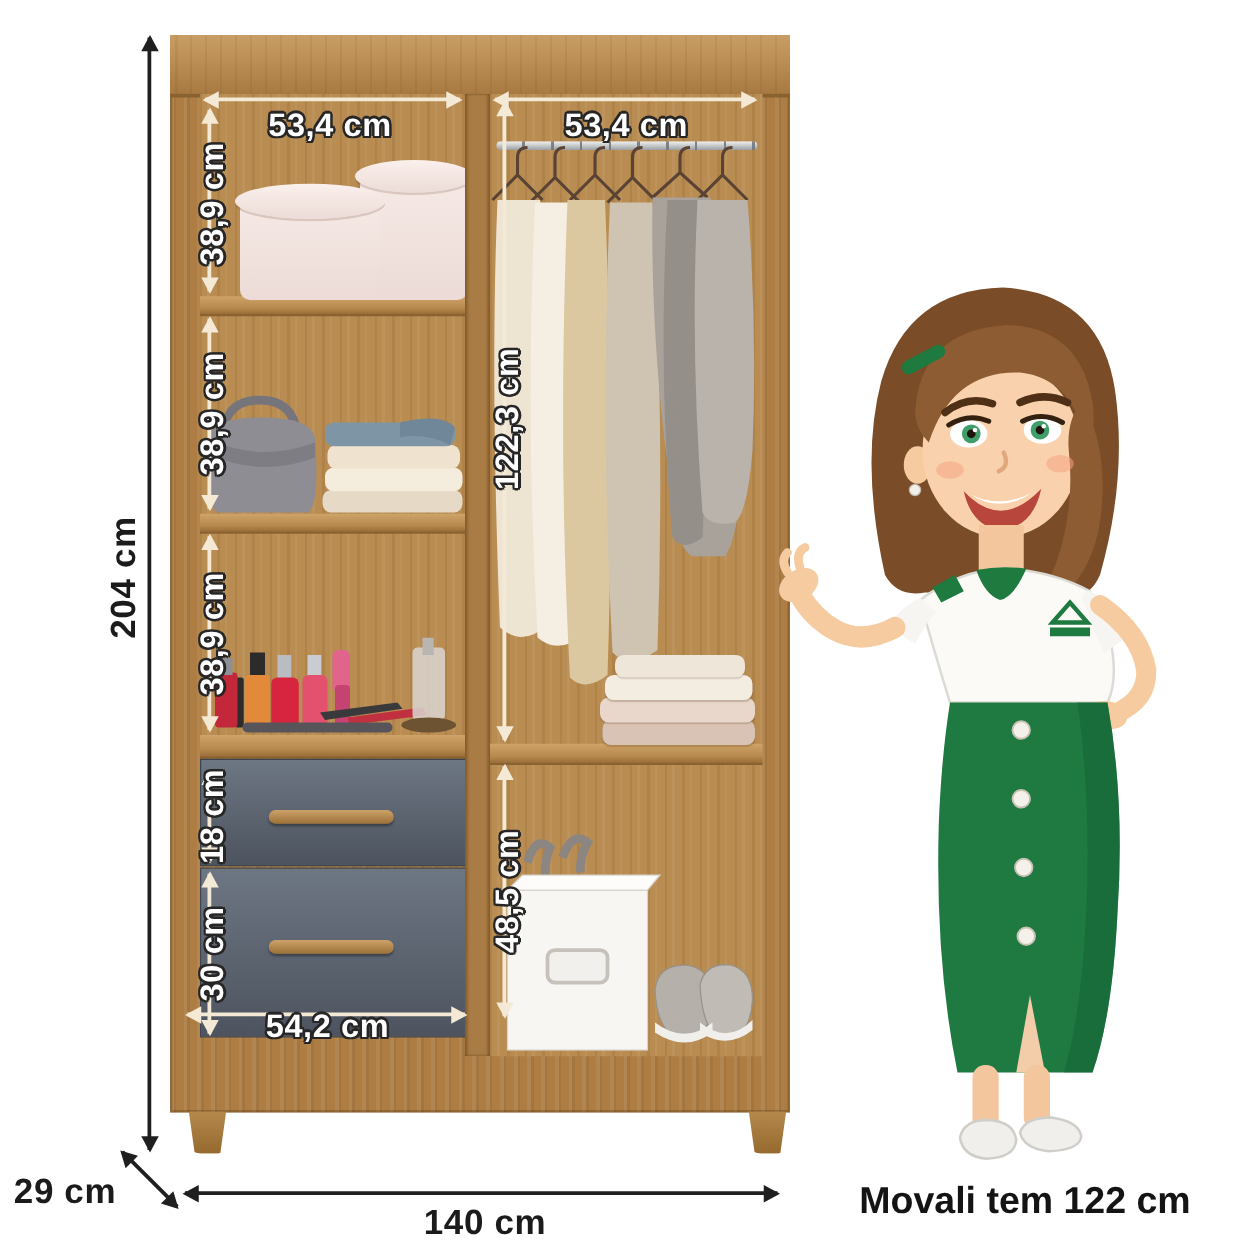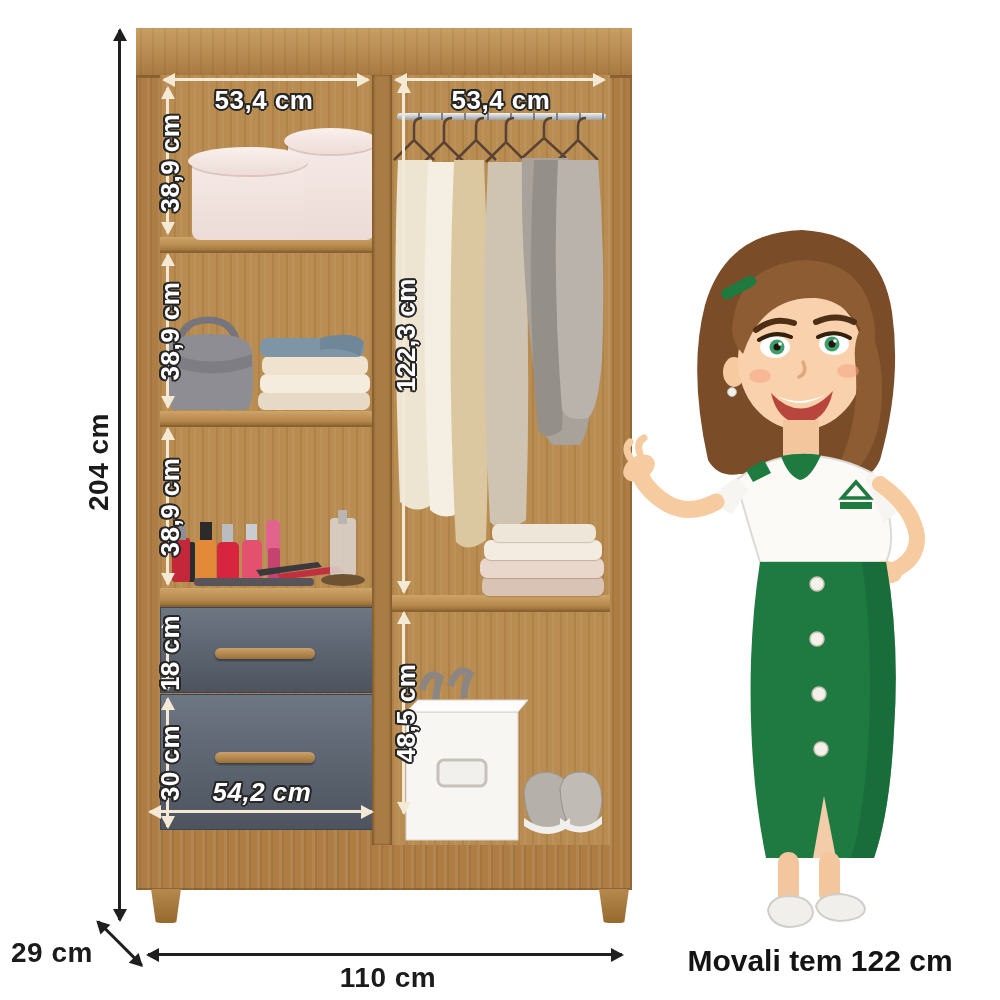--- a/index.html
+++ b/index.html
@@ -200,21 +200,21 @@
   <div class="dim bar-v" style="left:166px;top:699px;height:128px;">
       <i class="t t-u"></i>
       <i class="t t-d"></i>
     </div>
   <div class="lab cream rot" style="left:170px;top:763px;"><span>30 cm</span></div>
 
   <div class="dim bar-h" style="left:150px;top:810px;width:222px;">
       <i class="t t-l"></i>
       <i class="t t-r"></i>
     </div>
-  <div class="lab cream" style="left:262px;top:792px;font-style:italic;"><span>54,2 cm</span></div>
+  <div class="lab cream" style="left:262px;top:821px;"><span>54,2 cm</span></div>
 
   <div class="dim bar-v" style="left:402px;top:613px;height:200px;">
       <i class="t t-u"></i>
       <i class="t t-d"></i>
     </div>
   <div class="lab cream rot" style="left:406px;top:713px;"><span>48,5 cm</span></div>
 
   <div class="dim dark bar-v" style="left:118px;top:30px;height:890px;">
       <i class="t t-u"></i>
       <i class="t t-d"></i>
@@ -224,21 +224,21 @@
   <div class="dim dark bar-h" style="left:98px;top:920px;width:62px;transform:rotate(45deg);transform-origin:0 50%;">
       <i class="t t-l"></i>
       <i class="t t-r"></i>
     </div>
   <div class="lab dark" style="left:52px;top:953px;"><span>29 cm</span></div>
 
   <div class="dim dark bar-h" style="left:148px;top:953px;width:474px;">
       <i class="t t-l"></i>
       <i class="t t-r"></i>
     </div>
-  <div class="lab dark" style="left:388px;top:978px;"><span>110 cm</span></div>
+  <div class="lab dark" style="left:388px;top:978px;"><span>140 cm</span></div>
 
   <svg class="abs" style="left:620px;top:210px;" width="350" height="740" viewBox="0 0 350 740">
     <path d="M88,250 Q68,160 85,95 Q106,22 182,20 Q260,24 272,102 Q282,172 260,250 Q250,272 232,264 L120,264 Q98,268 88,250 Z" fill="#7a4c28"></path>
     <ellipse cx="114" cy="162" rx="11" ry="15" fill="#f6cb9f"></ellipse>
     <circle cx="112" cy="182" r="4.5" fill="#f3f0ea" stroke="#bdb8b0"></circle>
     <ellipse cx="181" cy="150" rx="63" ry="70" fill="#f9d2ad"></ellipse>
     <path d="M112,120 Q116,54 186,50 Q244,52 254,112 Q257,130 251,148 Q238,92 196,88 Q142,86 123,144 Q113,134 112,120 Z" fill="#8d5c32"></path>
     <path d="M246,110 Q268,152 260,208 Q254,244 233,264 L219,255 Q241,206 235,150 Q233,126 246,110 Z" fill="#8d5c32"></path>
     <rect x="100" y="72" width="38" height="11" rx="5.5" fill="#1e7a3e" transform="rotate(-28 119 78)"></rect>
     <path d="M136,120 Q154,106 174,113" stroke="#4f2f15" stroke-width="6" fill="none" stroke-linecap="round"></path>

